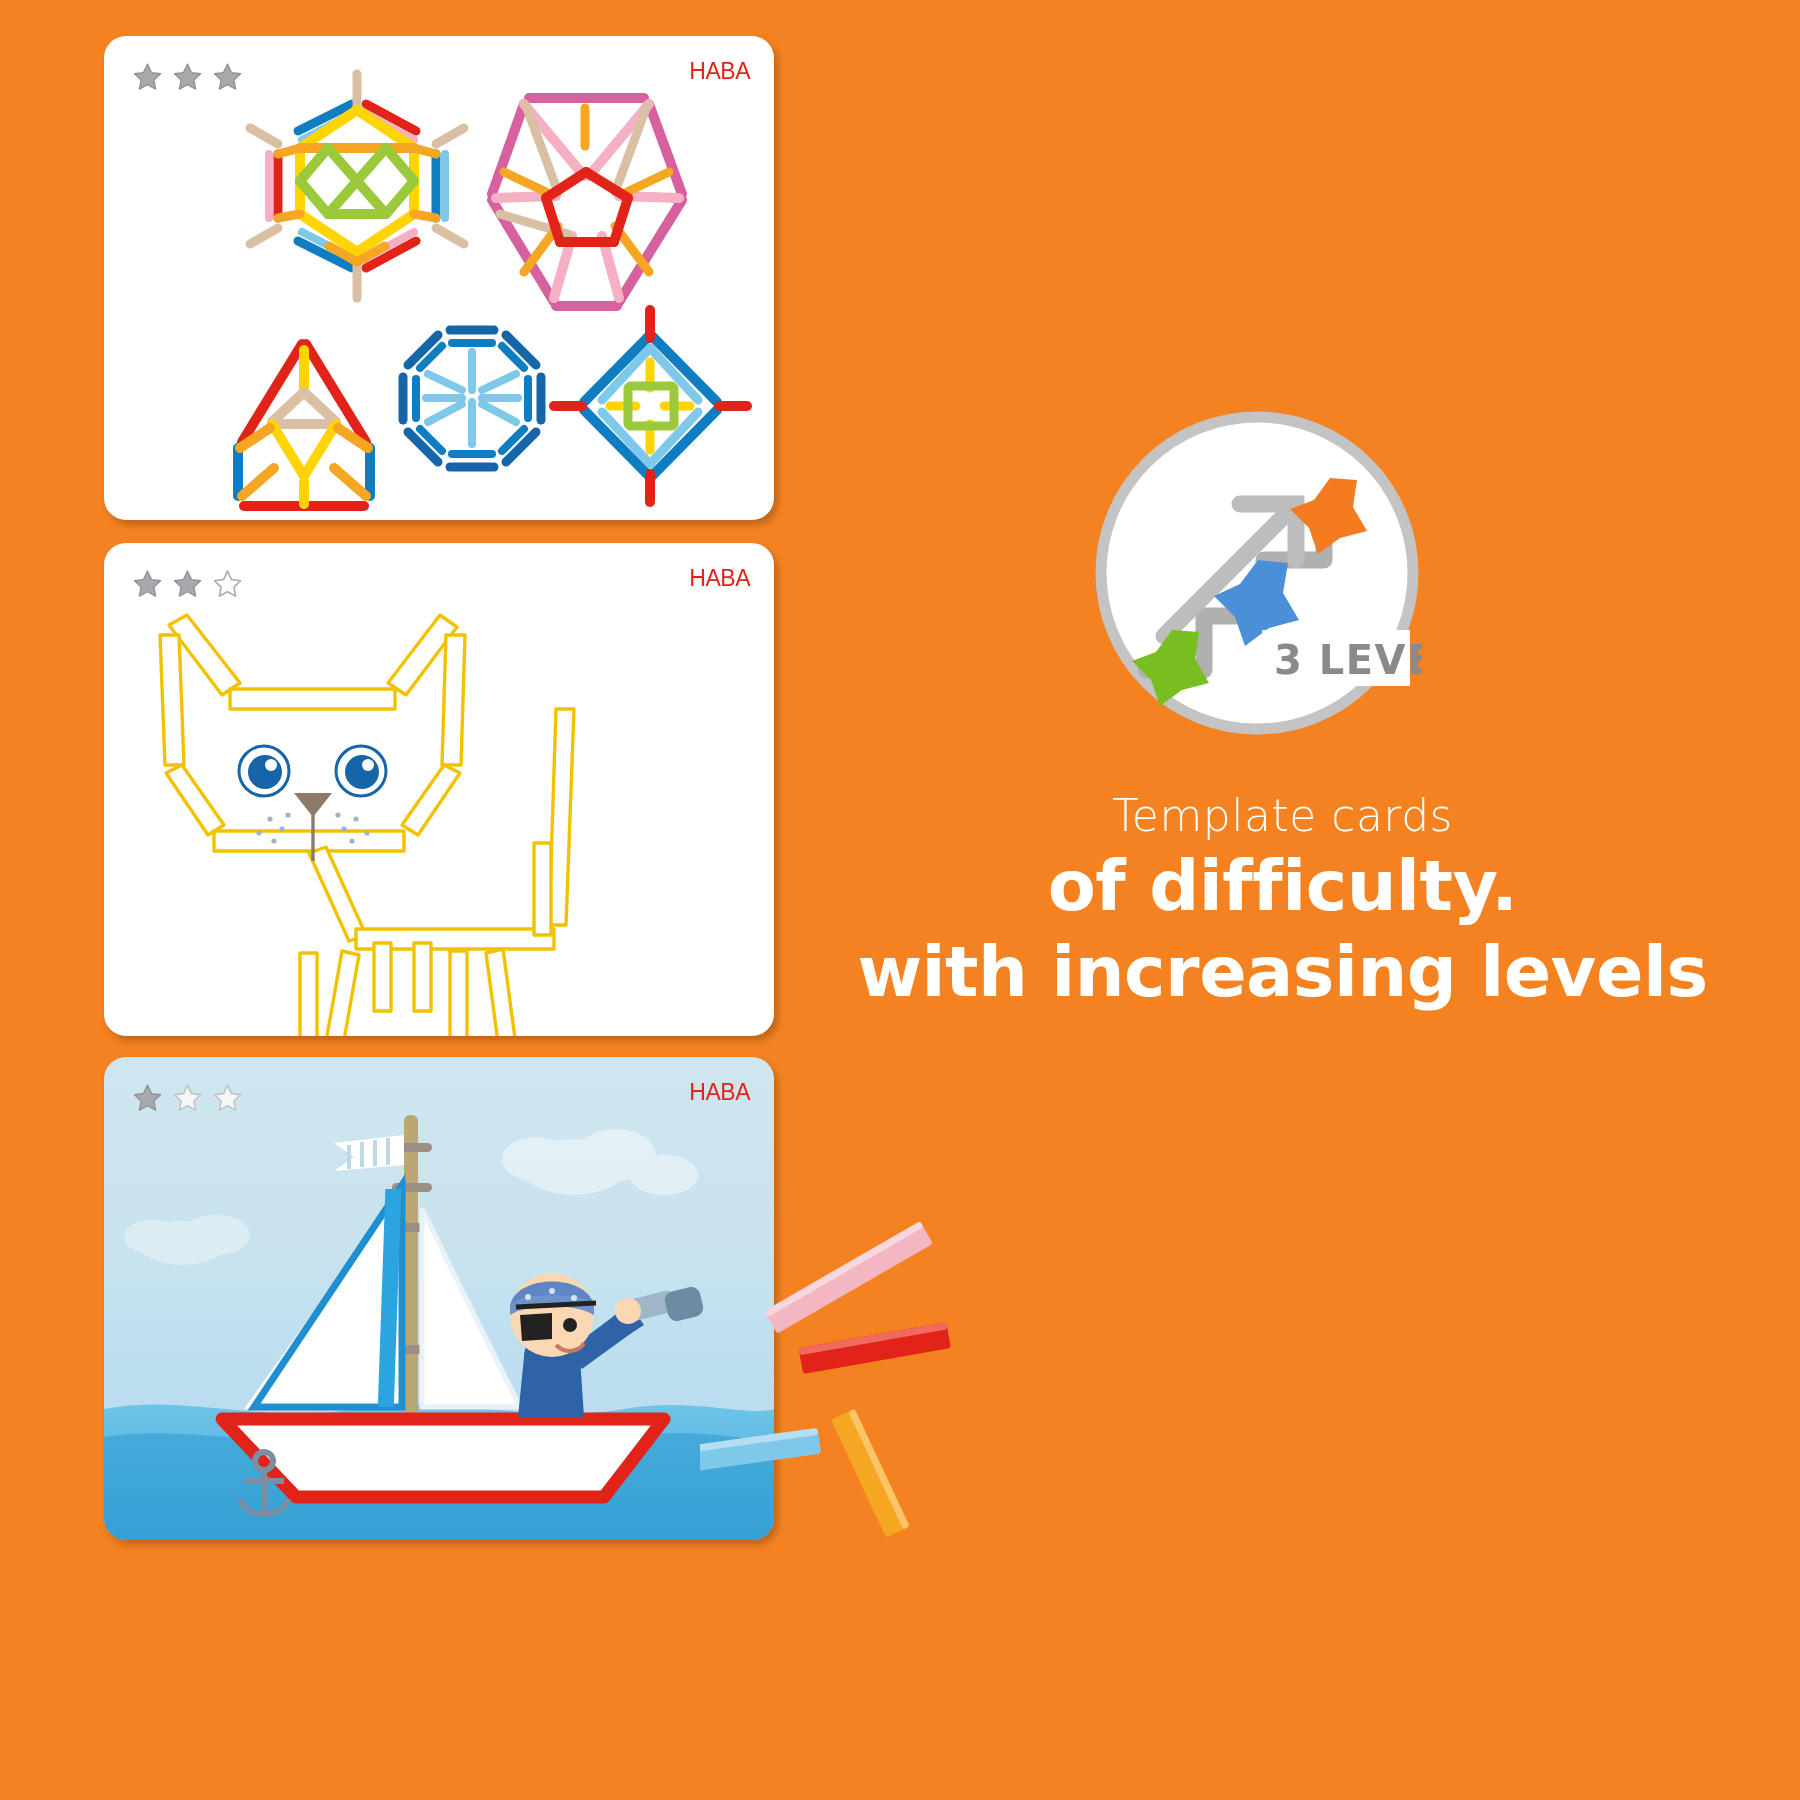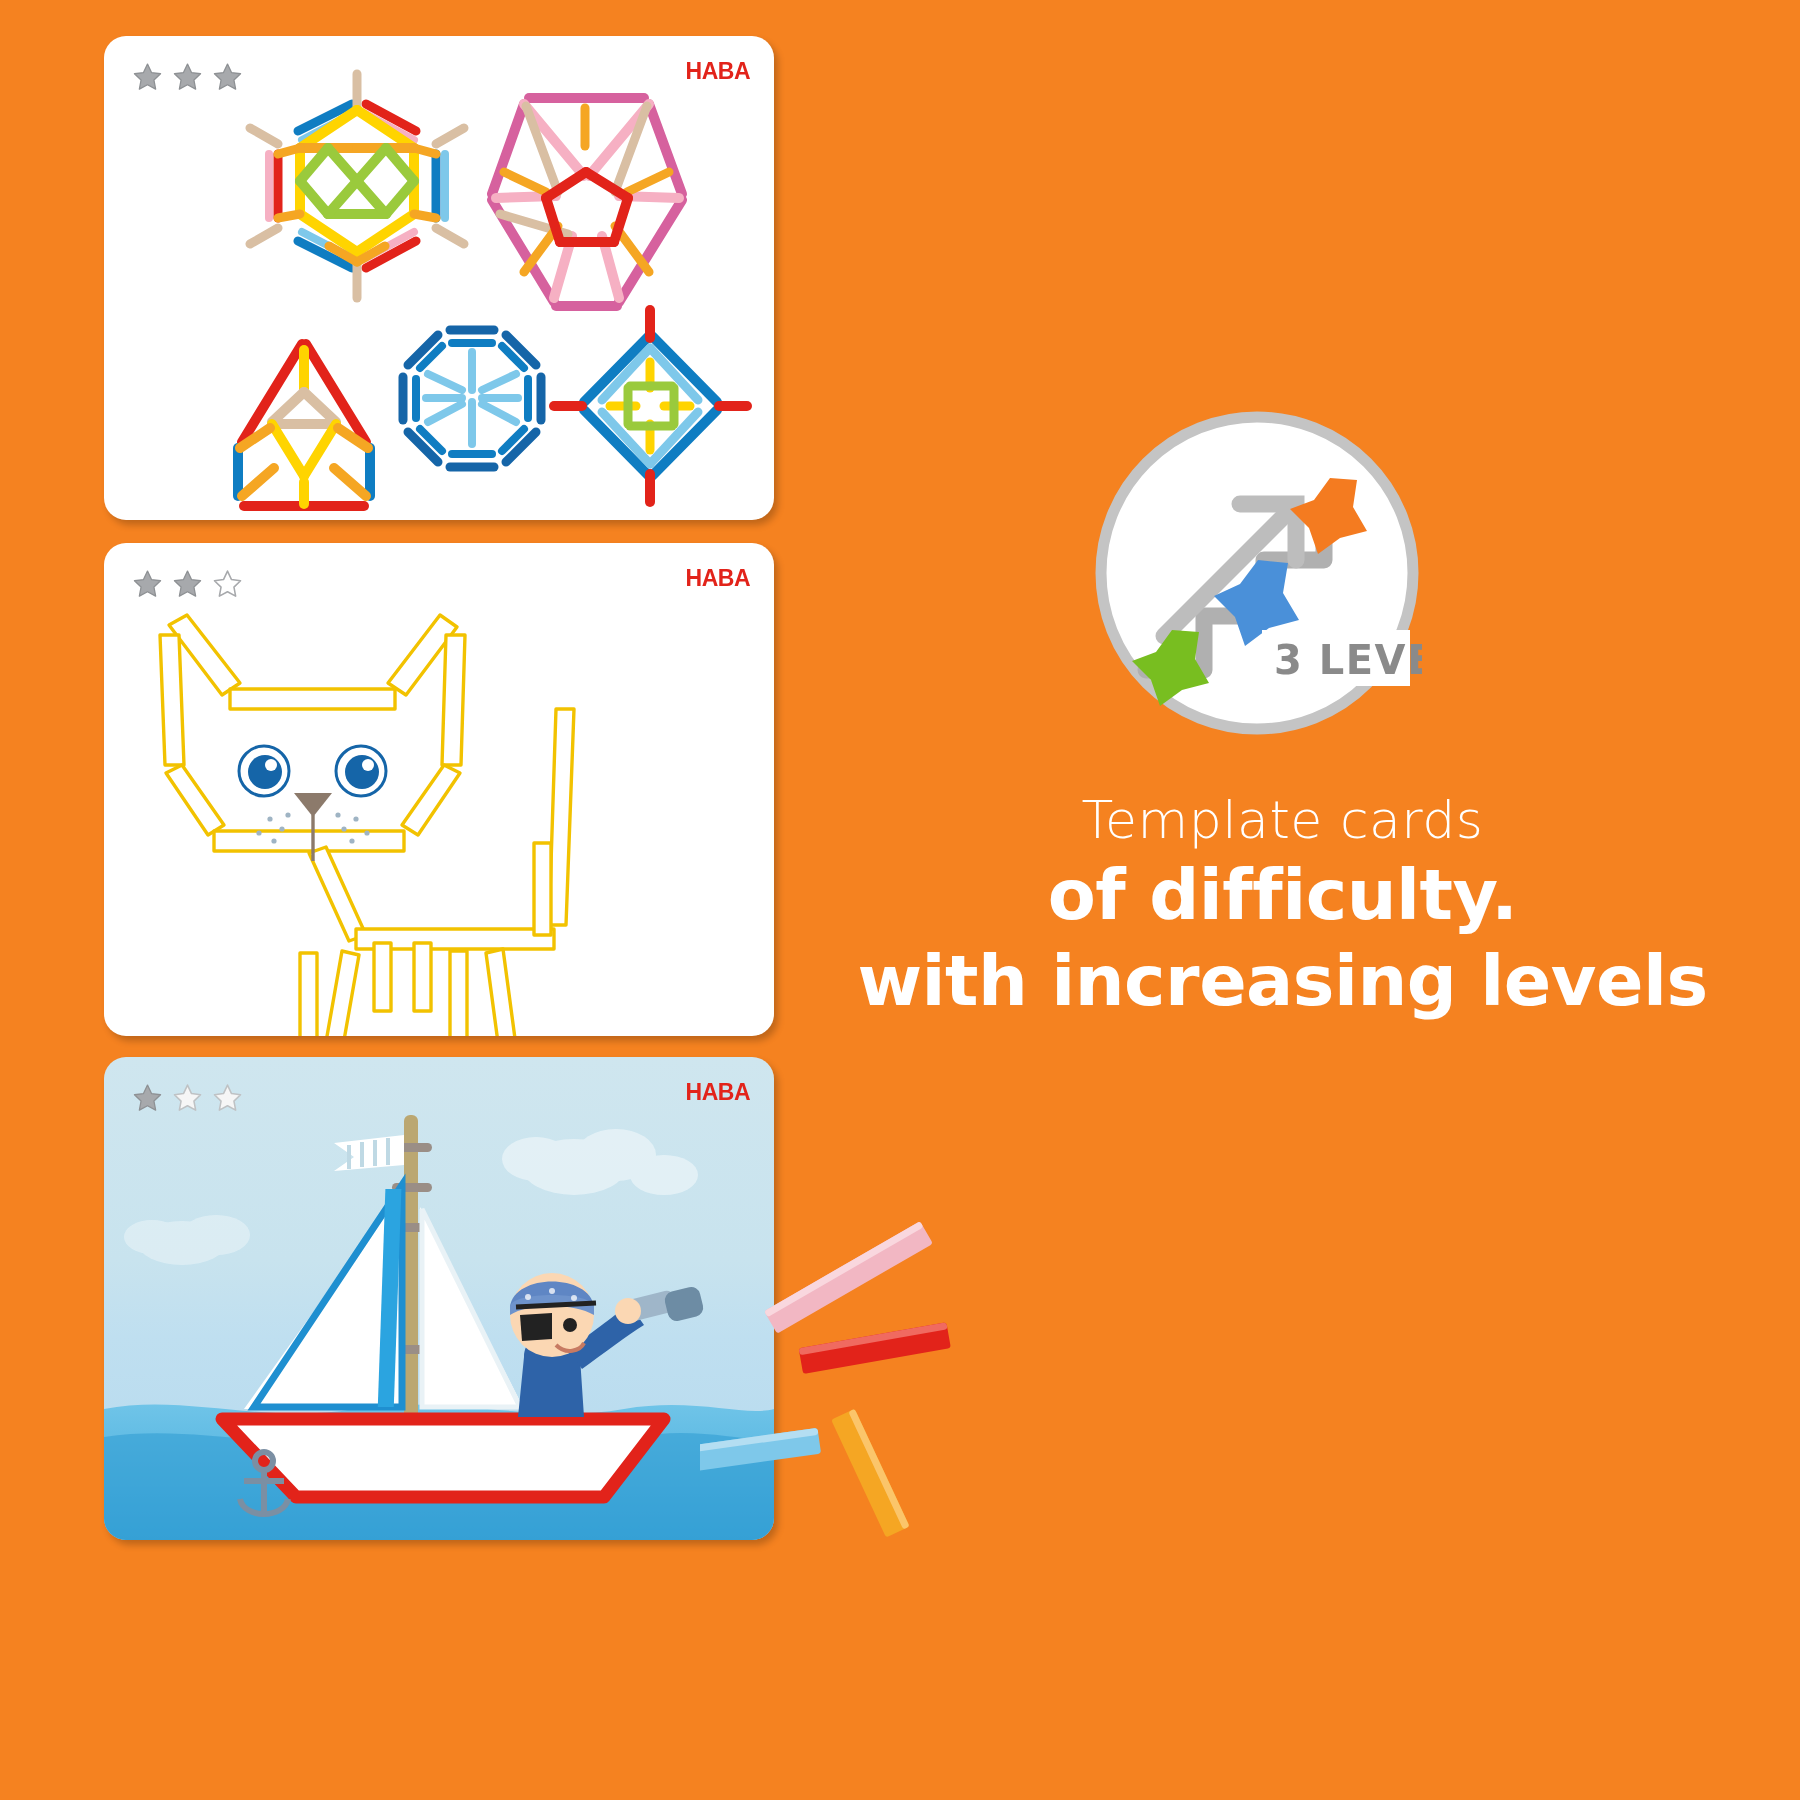--- a/index.html
+++ b/index.html
@@ -27,21 +27,21 @@
 
   
   .stars { position: absolute; left: 28px; top: 26px; display: flex; gap: 9px; }
   .star { width: 31px; height: 31px; display: block; }
 
   
   .haba {
     position: absolute; right: 24px; top: 22px;
     color: #E2231A;
     font-family: "Liberation Sans", sans-serif;
-    font-weight: 700;
+    font-weight: 400;
     font-size: 23px;
     letter-spacing: -0.5px;
   }
 
   
   .svg-fill { position: absolute; inset: 0; width: 100%; height: 100%; }
 
   
   #badge-levels {
     position: absolute; left: 1092px; top: 408px;
@@ -49,21 +49,21 @@
   }
   #badge-levels svg { width: 100%; height: 100%; display: block; }
 
   #headline {
     position: absolute; left: 830px; top: 790px; width: 905px;
     text-align: center; color: #ffffff;
   }
   .hl-light {
     font-family: "DejaVu Sans", sans-serif;
     font-weight: 300;
-    font-size: 52px;
+    font-size: 44px;
     line-height: 1.18;
     letter-spacing: 0.5px;
   }
   .hl-bold {
     font-family: "DejaVu Sans", sans-serif;
     font-weight: 700;
     font-size: 70px;
     line-height: 1.17;
     letter-spacing: -0.5px;
     margin-top: 4px;

